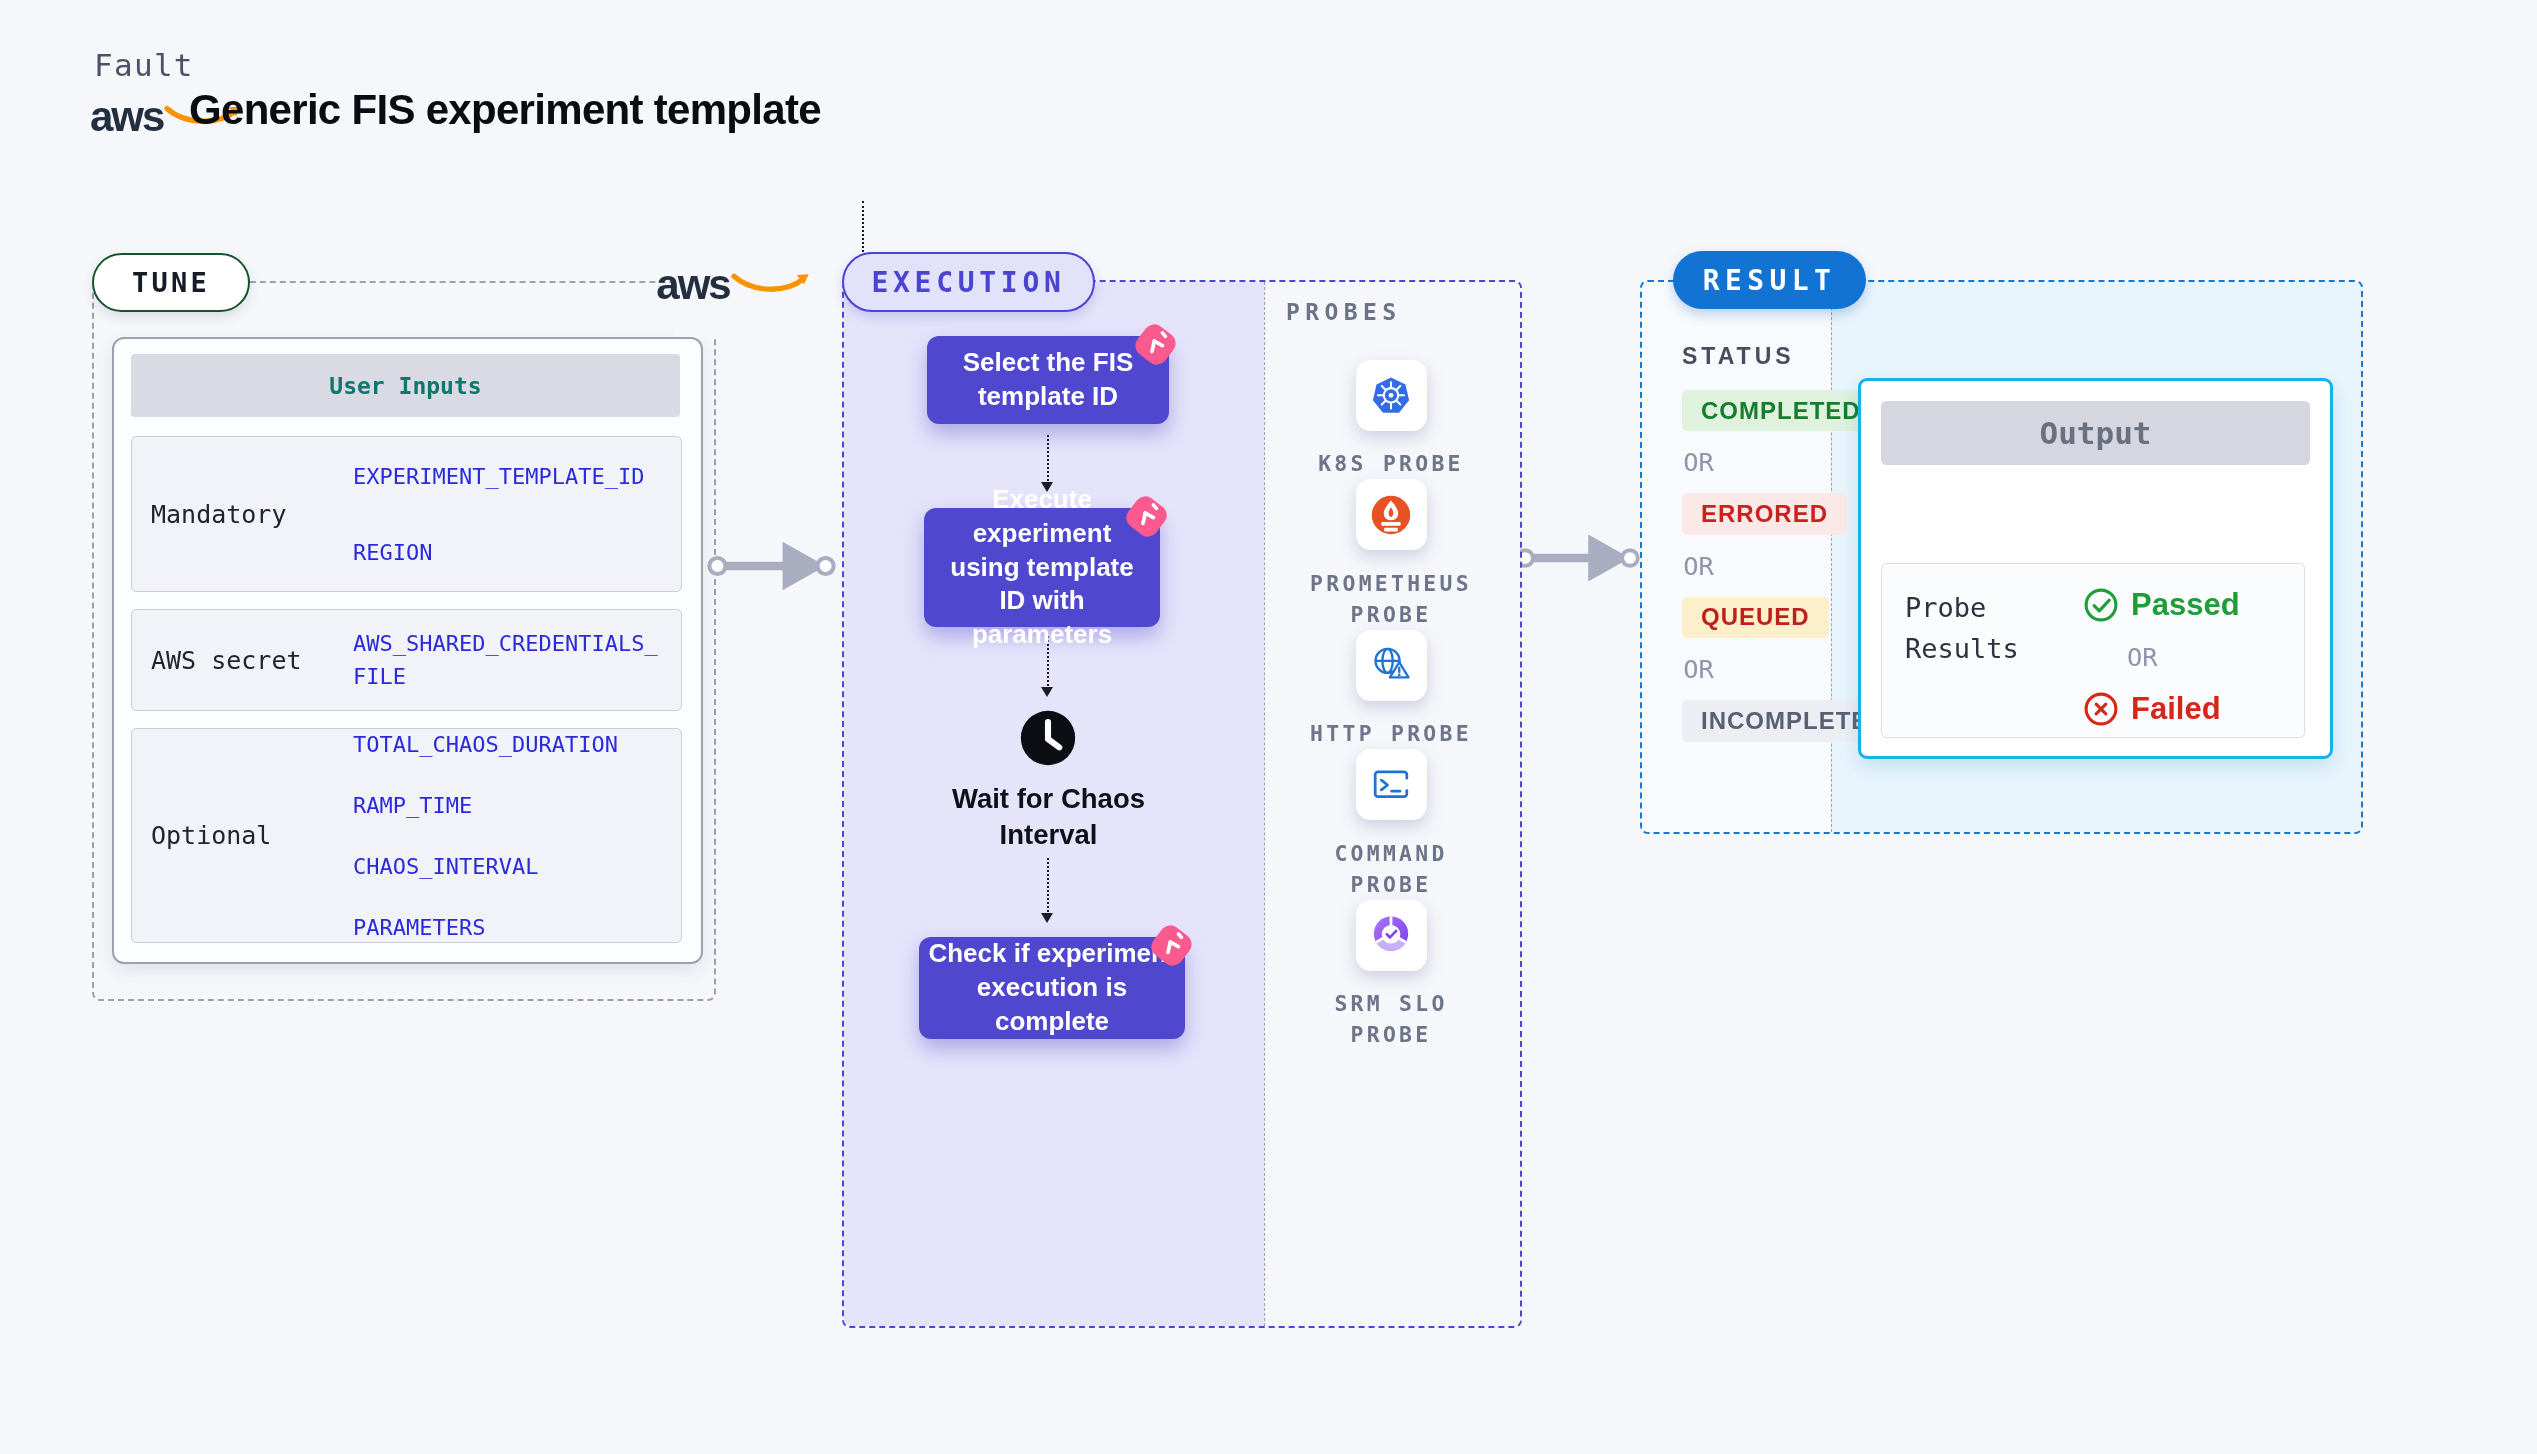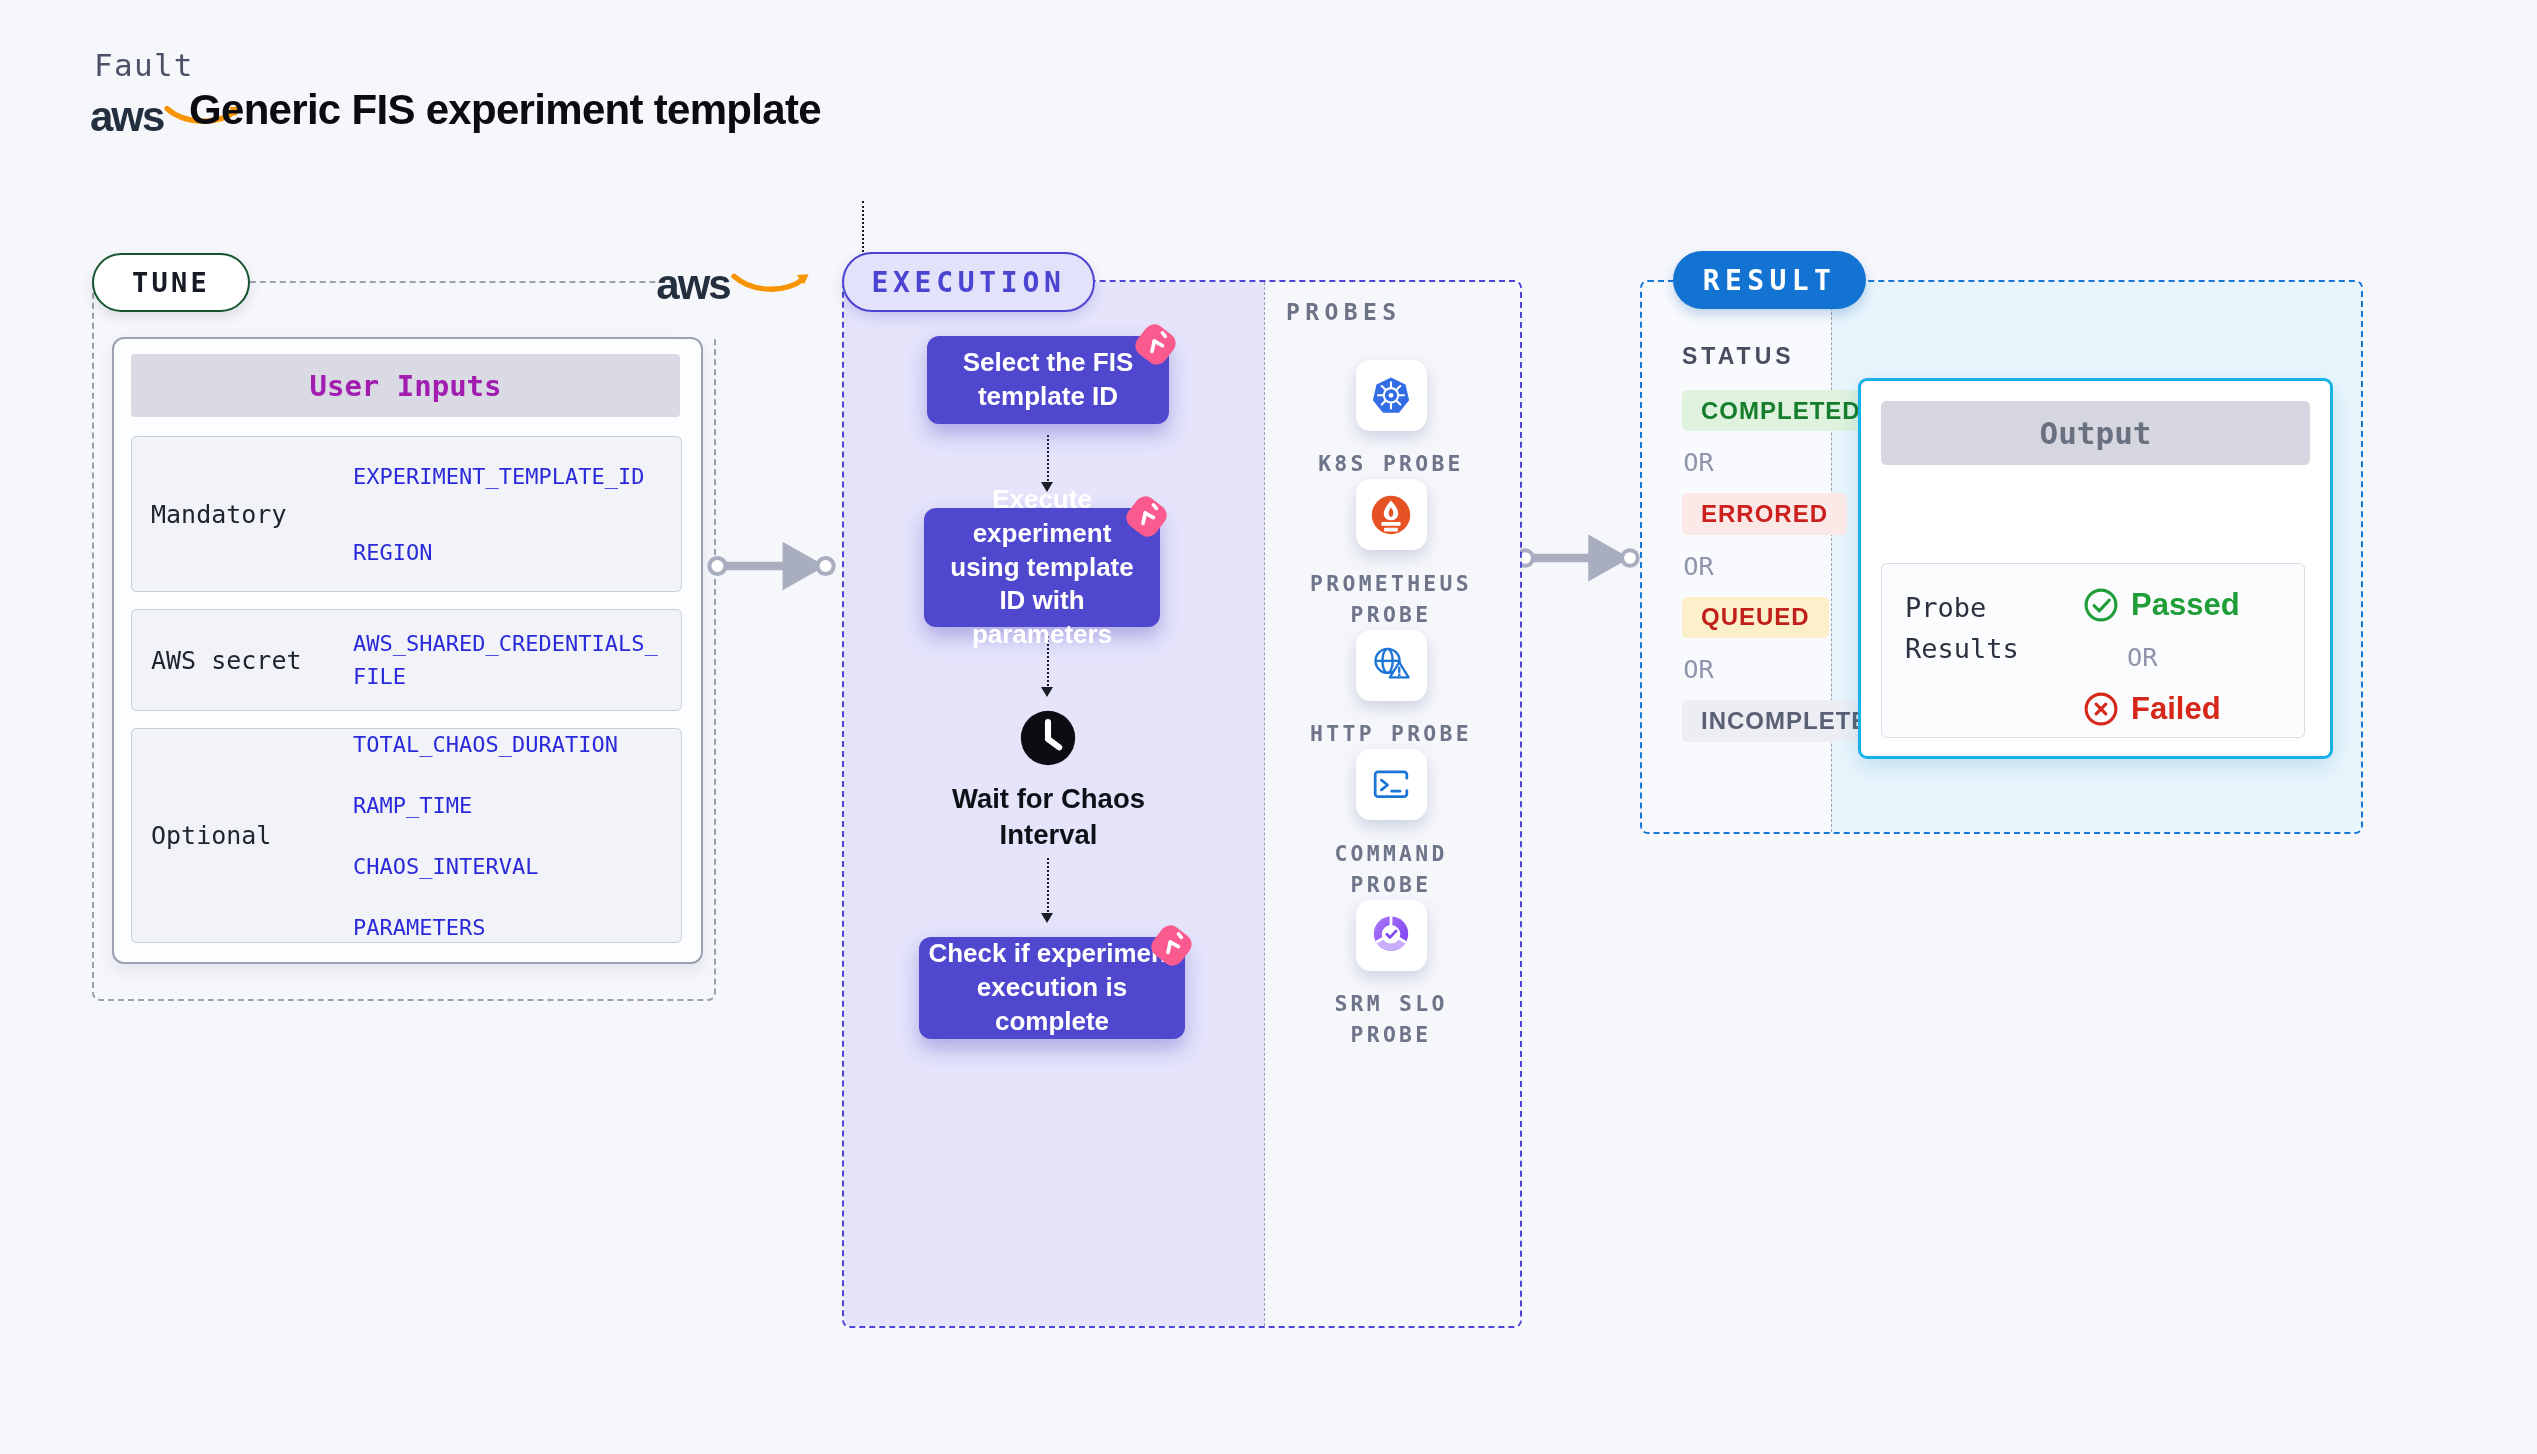--- a/index.html
+++ b/index.html
@@ -19,21 +19,21 @@
   .awslogo-corner{left:674px;top:233px;width:118px;height:104px;background:#f6f7fb;display:flex;align-items:center;justify-content:center;z-index:5;}
 
   
   .tune-panel{left:92px;top:281px;width:620px;height:716px;border:2px dashed #99a1b0;border-radius:8px;}
   .pill-badge{display:flex;align-items:center;justify-content:center;border-radius:31px;z-index:6;}
   .tune-badge{left:92px;top:253px;width:154px;height:55px;background:#ffffff;border:2px solid #14532d;
     font-size:27px;font-weight:bold;color:#171b26;letter-spacing:3.3px;box-shadow:0 5.4px 12px rgba(40,50,80,.12);}
   .user-card{left:112px;top:337px;width:587px;height:623px;background:#fcfdff;border:2px solid #9aa2b2;border-radius:12px;
     box-shadow:0 6.7px 17.4px rgba(60,70,110,.10);}
   .ui-title{left:131px;top:354px;width:549px;height:63px;background:#d9dae3;border-radius:4px;display:flex;align-items:center;justify-content:center;
-    font-size:29px;font-weight:bold;color:#a21caf;}
+    font-size:23px;font-weight:bold;color:#0f766e;}
   .ui-row{background:#f1f3f9;border:1.3px solid #c7cdd9;border-radius:5.4px;}
   .ui-row .rlabel{position:absolute;left:19px;top:0;bottom:0;display:flex;align-items:center;font-size:25px;color:#20242f;}
   .ui-row .rvalues{position:absolute;left:221px;top:0;bottom:0;width:308px;display:flex;flex-direction:column;justify-content:center;}
   .envvar{font-size:22px;color:#2a2ada;word-break:break-all;line-height:1.5;}
   .row-1{left:131px;top:436px;width:549px;height:154px;}
   .row-2{left:131px;top:609px;width:549px;height:100px;}
   .row-3{left:131px;top:728px;width:549px;height:213px;}
   .gap64{gap:43px;} .gap42{gap:28px;}
 
   

